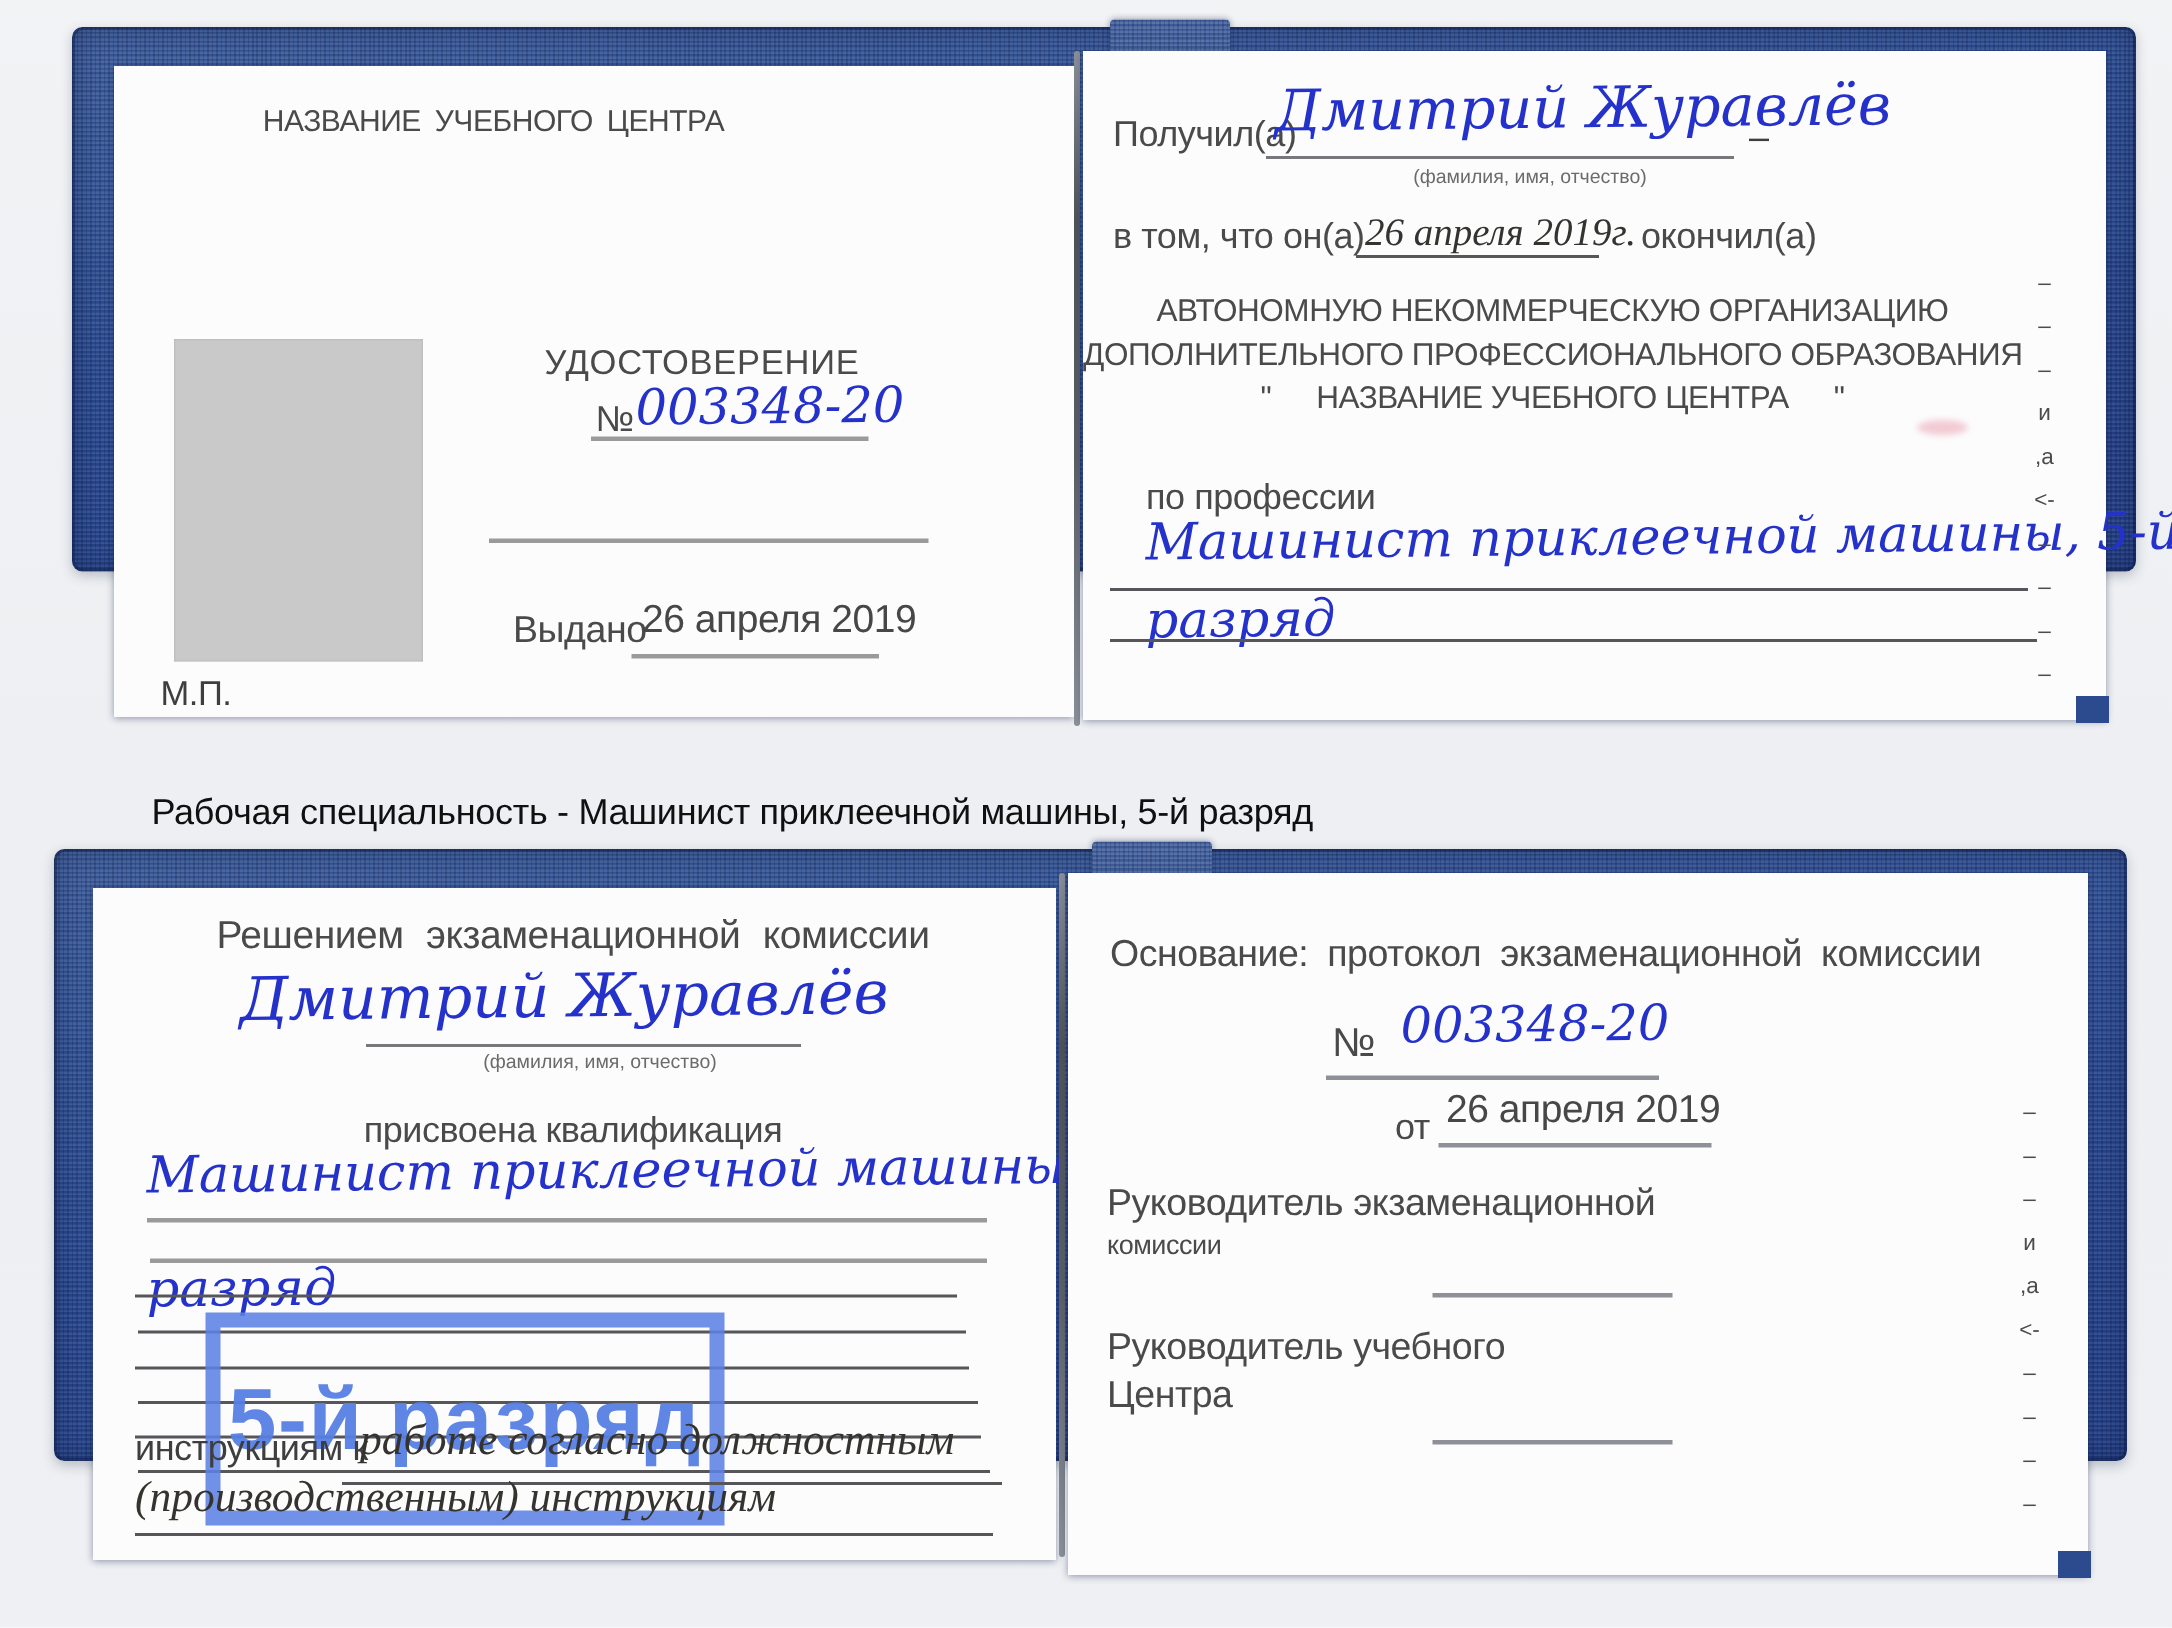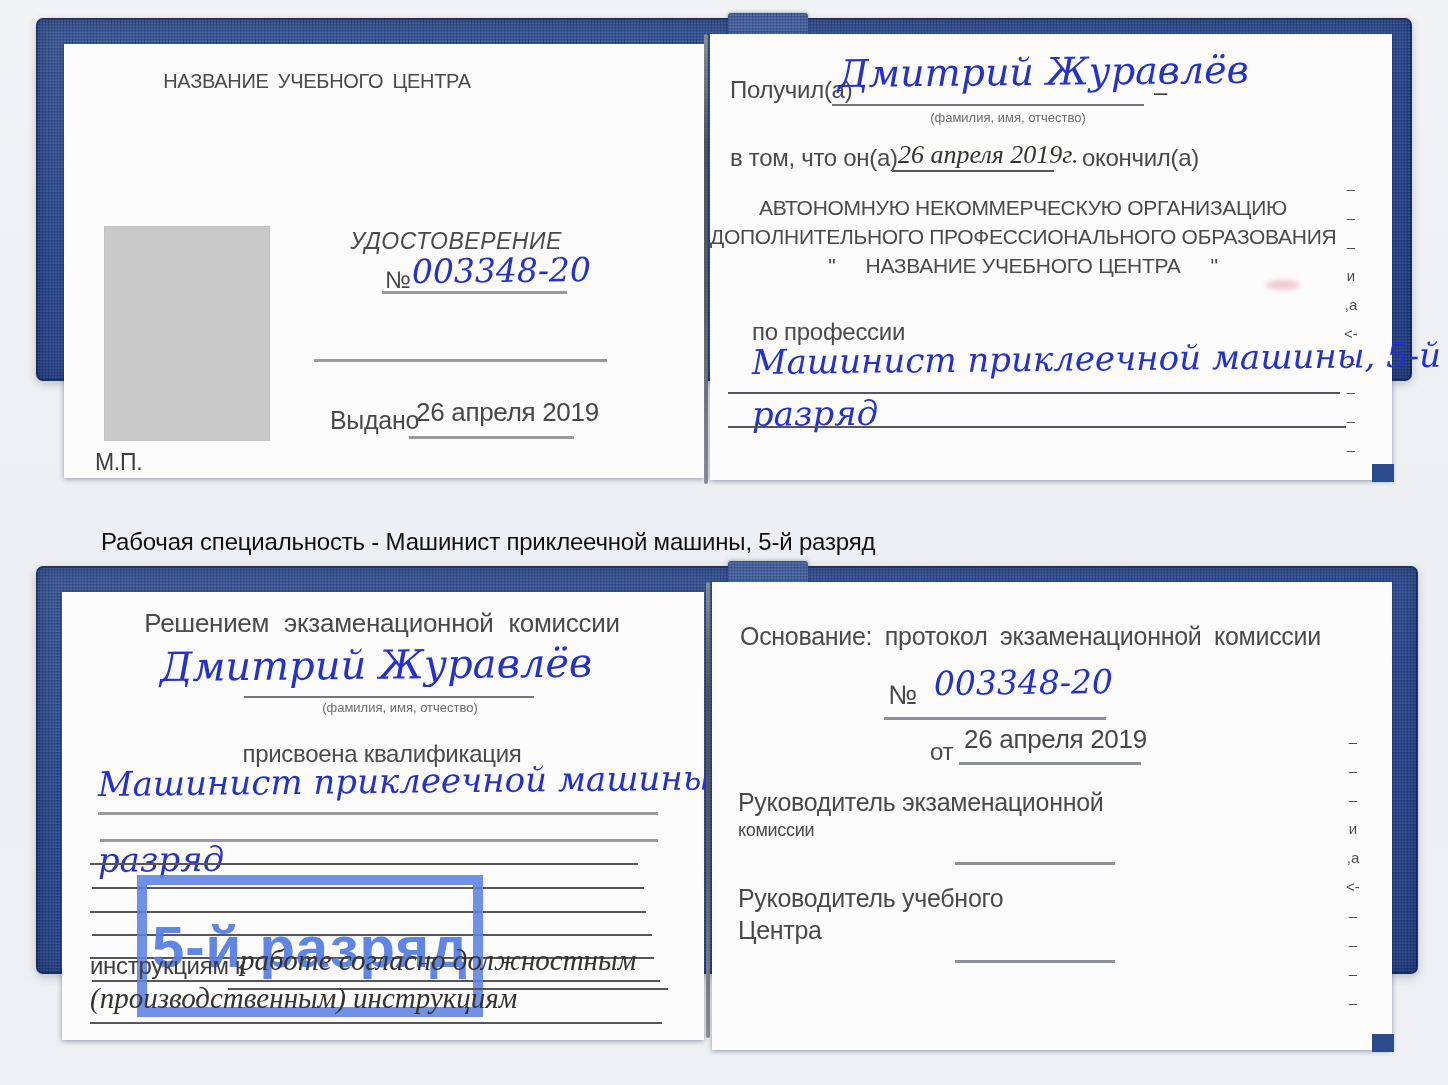--- a/index.html
+++ b/index.html
@@ -66,30 +66,30 @@
     z-index:5;
   }
   .smudge{position:absolute;width:34px;height:10px;border-radius:50%;
     background:rgba(225,120,145,.38);filter:blur(2px);}
   .caption{position:absolute;color:#101010;font-size:24px;letter-spacing:-.2px;white-space:nowrap;margin-left:41px;}
   .ws6{word-spacing:6px;} .ws8{word-spacing:8px;}
 </style>
 </head>
 <body>
 
-<div class="book" style="left:36px;top:18px;width:1376px;height:363px;">
+<div class="book" style="left:48px;top:18px;width:1376px;height:363px;">
   <div class="tab" style="left:692px;top:-5px;height:60px;"></div>
   <div class="tab" style="left:692px;bottom:-5px;height:60px;"></div>
 
   <div class="page" style="left:28px;top:26px;width:640px;height:434px;">
     <div class="print center" style="left:0;top:26px;width:506px;font-size:20px;word-spacing:4px;">НАЗВАНИЕ УЧЕБНОГО ЦЕНТРА</div>
 
     <div class="photo" style="left:40px;top:182px;width:166px;height:215px;"></div>
 
-    <div class="print center" style="left:252px;top:184px;width:280px;font-size:23px;letter-spacing:.5px;font-style:italic;">УДОСТОВЕРЕНИЕ</div>
+    <div class="print center" style="left:252px;top:184px;width:280px;font-size:23px;letter-spacing:.5px;">УДОСТОВЕРЕНИЕ</div>
 
     <div class="print" style="left:321px;top:222px;font-size:24px;">№</div>
     <div class="hw" style="left:348px;top:208px;font-size:33px;">003348-20</div>
     <div class="rule" style="left:318px;top:247px;width:185px;"></div>
 
     <div class="rule" style="left:250px;top:315px;width:293px;"></div>
 
     <div class="print" style="left:266px;top:362px;font-size:25px;">Выдано</div>
     <div class="print" style="left:352px;top:353px;font-size:26px;color:#474747;">26 апреля 2019</div>
     <div class="rule" style="left:345px;top:392px;width:165px;"></div>

